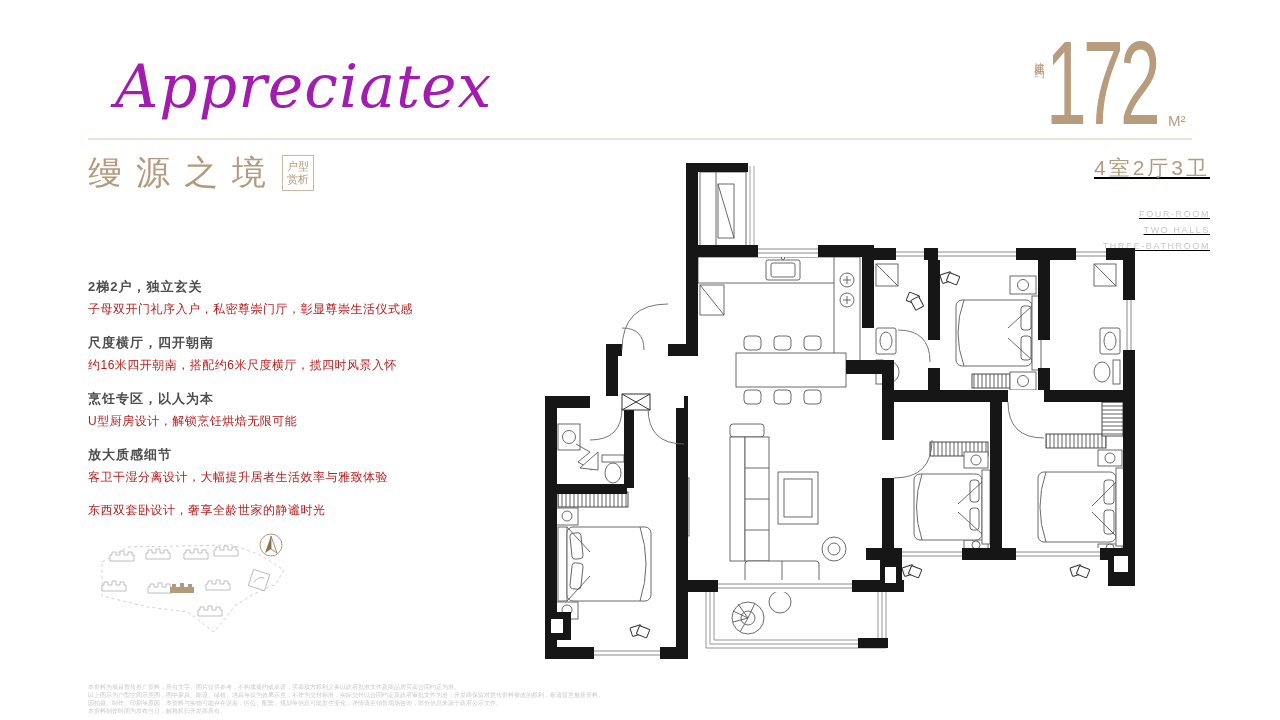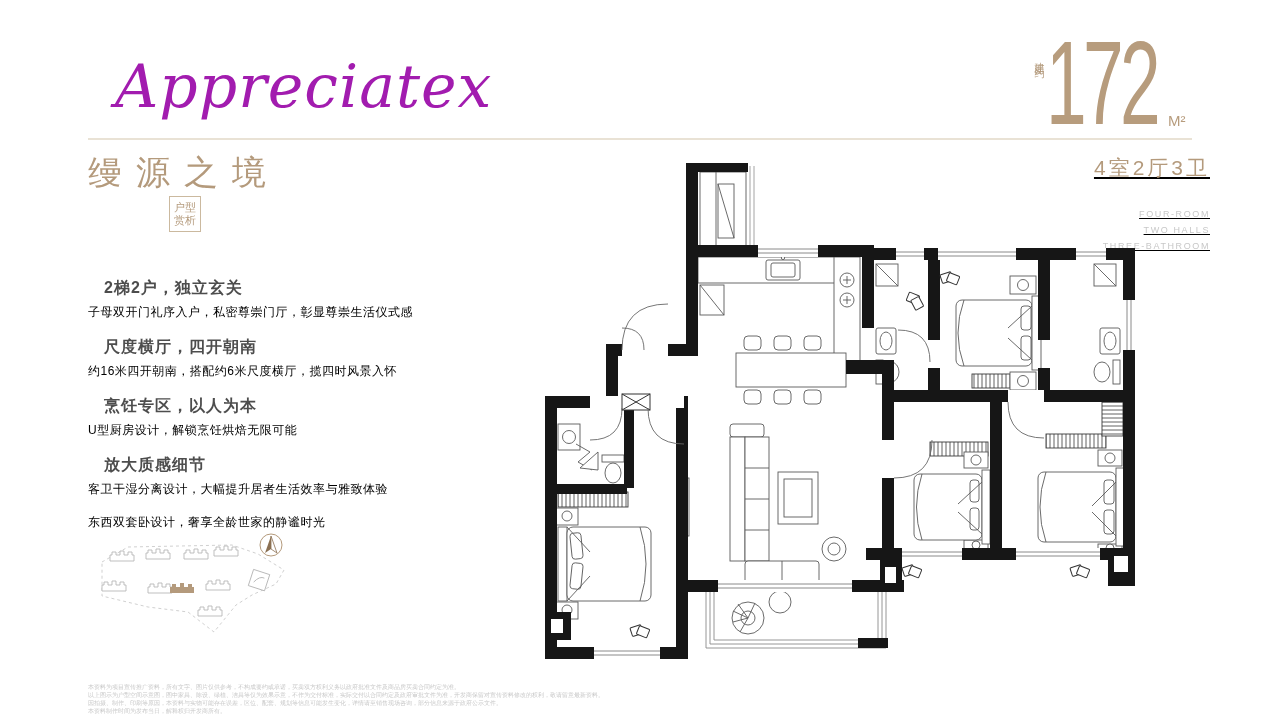--- a/index.html
+++ b/index.html
@@ -5,41 +5,41 @@
   html,body{margin:0;padding:0;background:#fff;}
   .page{position:relative;width:1280px;height:720px;background:#ffffff;overflow:hidden;
         font-family:"Liberation Sans",sans-serif;}
   
   .logo{position:absolute;left:86px;top:38px;width:340px;height:96px;
         font-family:"DejaVu Serif",serif;font-style:italic;font-size:60px;
         color:#a21caf;letter-spacing:1px;line-height:96px;white-space:nowrap;margin-left:29px;}
   
   .divider{position:absolute;left:88px;top:138px;width:1104px;height:2px;background:#e9e2d5;}
   
-  .title-row{position:absolute;left:88px;top:150px;display:flex;align-items:center;flex-direction:column;}
+  .title-row{position:absolute;left:88px;top:150px;display:flex;align-items:center;}
   .title-cn{font-size:34px;color:#b49a7c;letter-spacing:14px;font-weight:400;}
   .badge{border:1px solid #cbb99f;color:#b49a7c;font-size:11px;line-height:13px;
          padding:4px 4px;margin-left:2px;}
   .badge span{display:block;}
   
   .area{position:absolute;left:1032px;top:30px;width:170px;height:108px;text-decoration:underline;}
   .area-label{position:absolute;left:0;top:24px;writing-mode:vertical-rl;font-size:10px;
               letter-spacing:3px;color:#b49a7c;}
   .area-value{position:absolute;left:14px;top:-6px;font-size:118px;line-height:118px;
               font-weight:100;color:#b79c7d;letter-spacing:-6px;
               transform:scaleX(0.62);transform-origin:left top;}
   .area-unit{position:absolute;left:136px;top:82px;font-size:15px;color:#b79c7d;}
   .meta{position:absolute;right:70px;top:154px;text-align:right;text-decoration:underline;}
   .meta-rooms{font-size:21px;color:#b49a7c;letter-spacing:3px;}
   .meta-en{margin-top:24px;font-size:9px;letter-spacing:1.6px;color:#c8c8c8;line-height:16px;}
   
   .features{position:absolute;left:88px;top:278px;width:350px;}
   .feature{margin-bottom:16px;}
-  .feature h3{margin:0 0 5px 16px;font-size:16px;color:#4d4d4d;font-weight:bold;letter-spacing:1px;}
-  .feature p{margin:0;font-size:12px;color:#000000;letter-spacing:0.5px;}
+  .feature h3{margin:0 0 5px 0;font-size:13px;color:#4d4d4d;font-weight:bold;letter-spacing:1px;}
+  .feature p{margin:0;font-size:12px;color:#b91c1c;letter-spacing:0.5px;}
   
   .siteplan{position:absolute;left:85px;top:515px;}
   
   .floorplan{position:absolute;left:540px;top:155px;}
   
   .disclaimer{position:absolute;left:88px;top:684px;width:570px;}
   .disclaimer p{margin:0 0 1px 0;font-size:6px;line-height:7px;color:#c9c9c9;
                 white-space:nowrap;overflow:hidden;}
 </style>
 </head>

